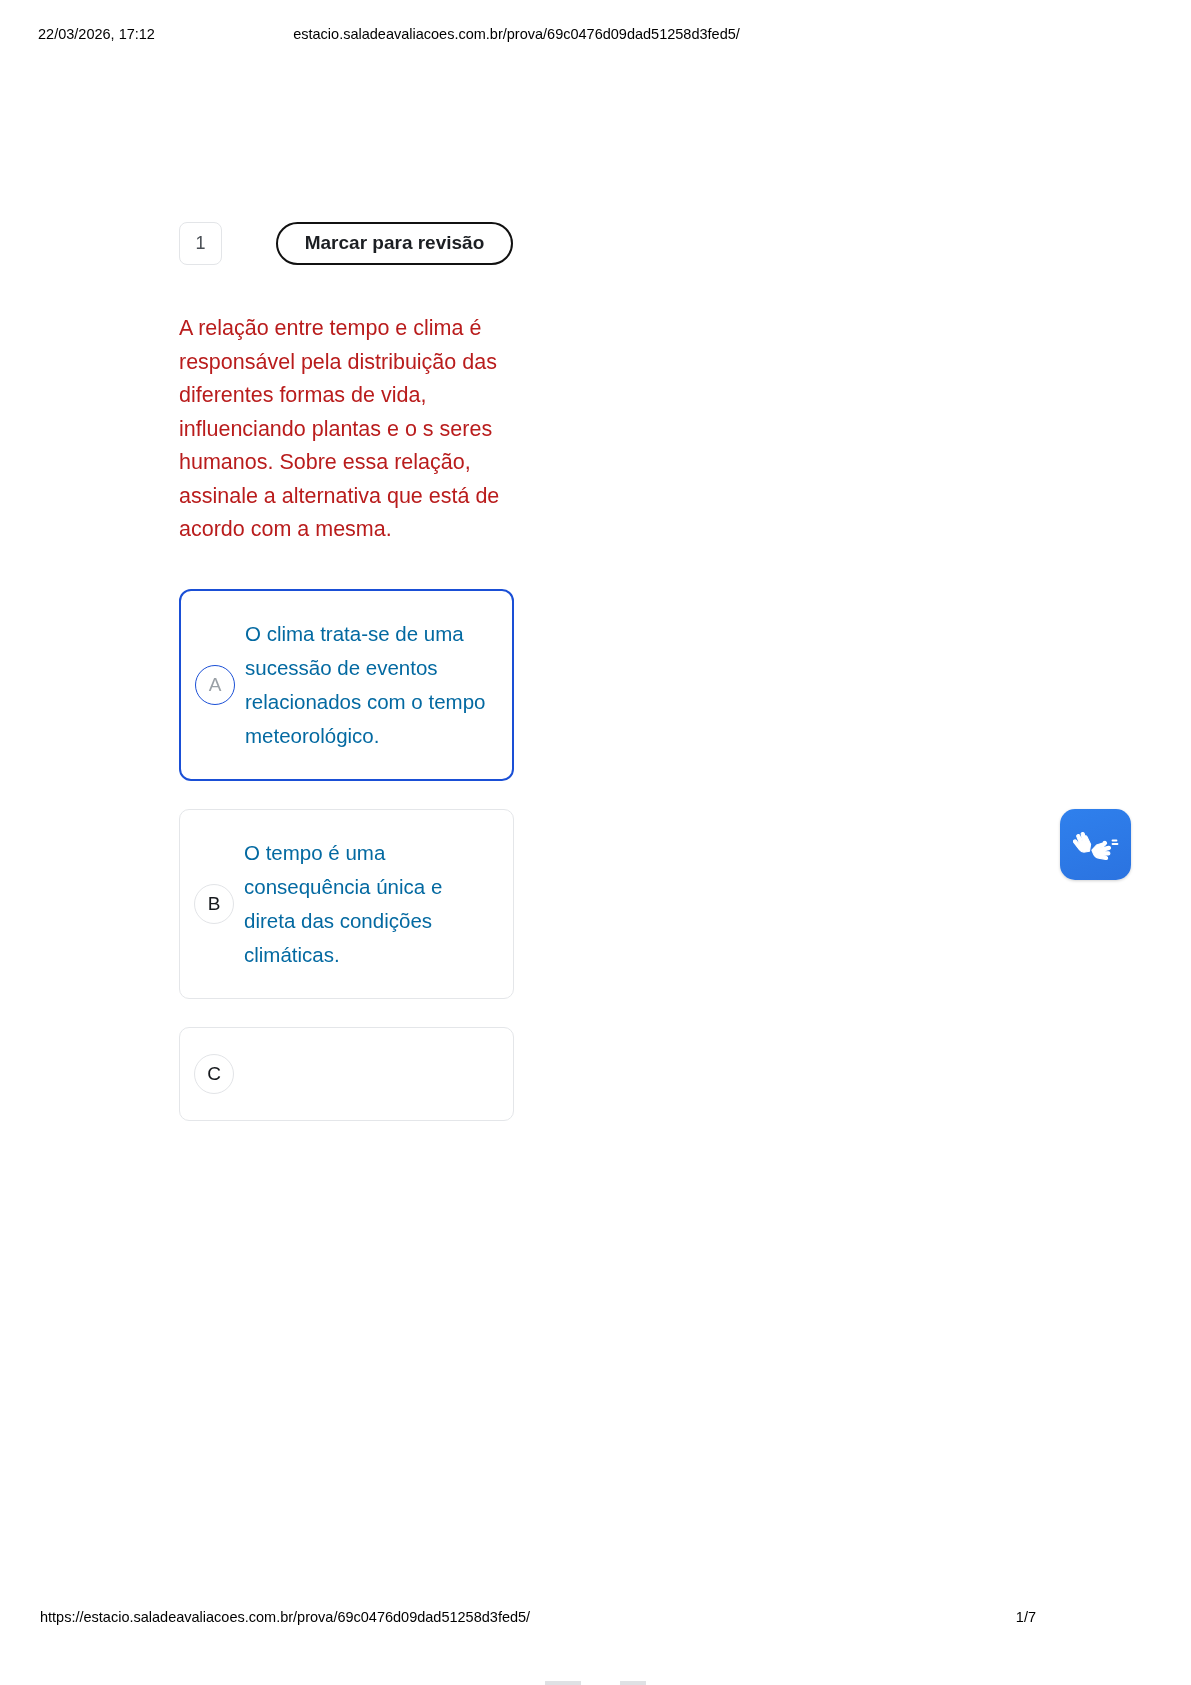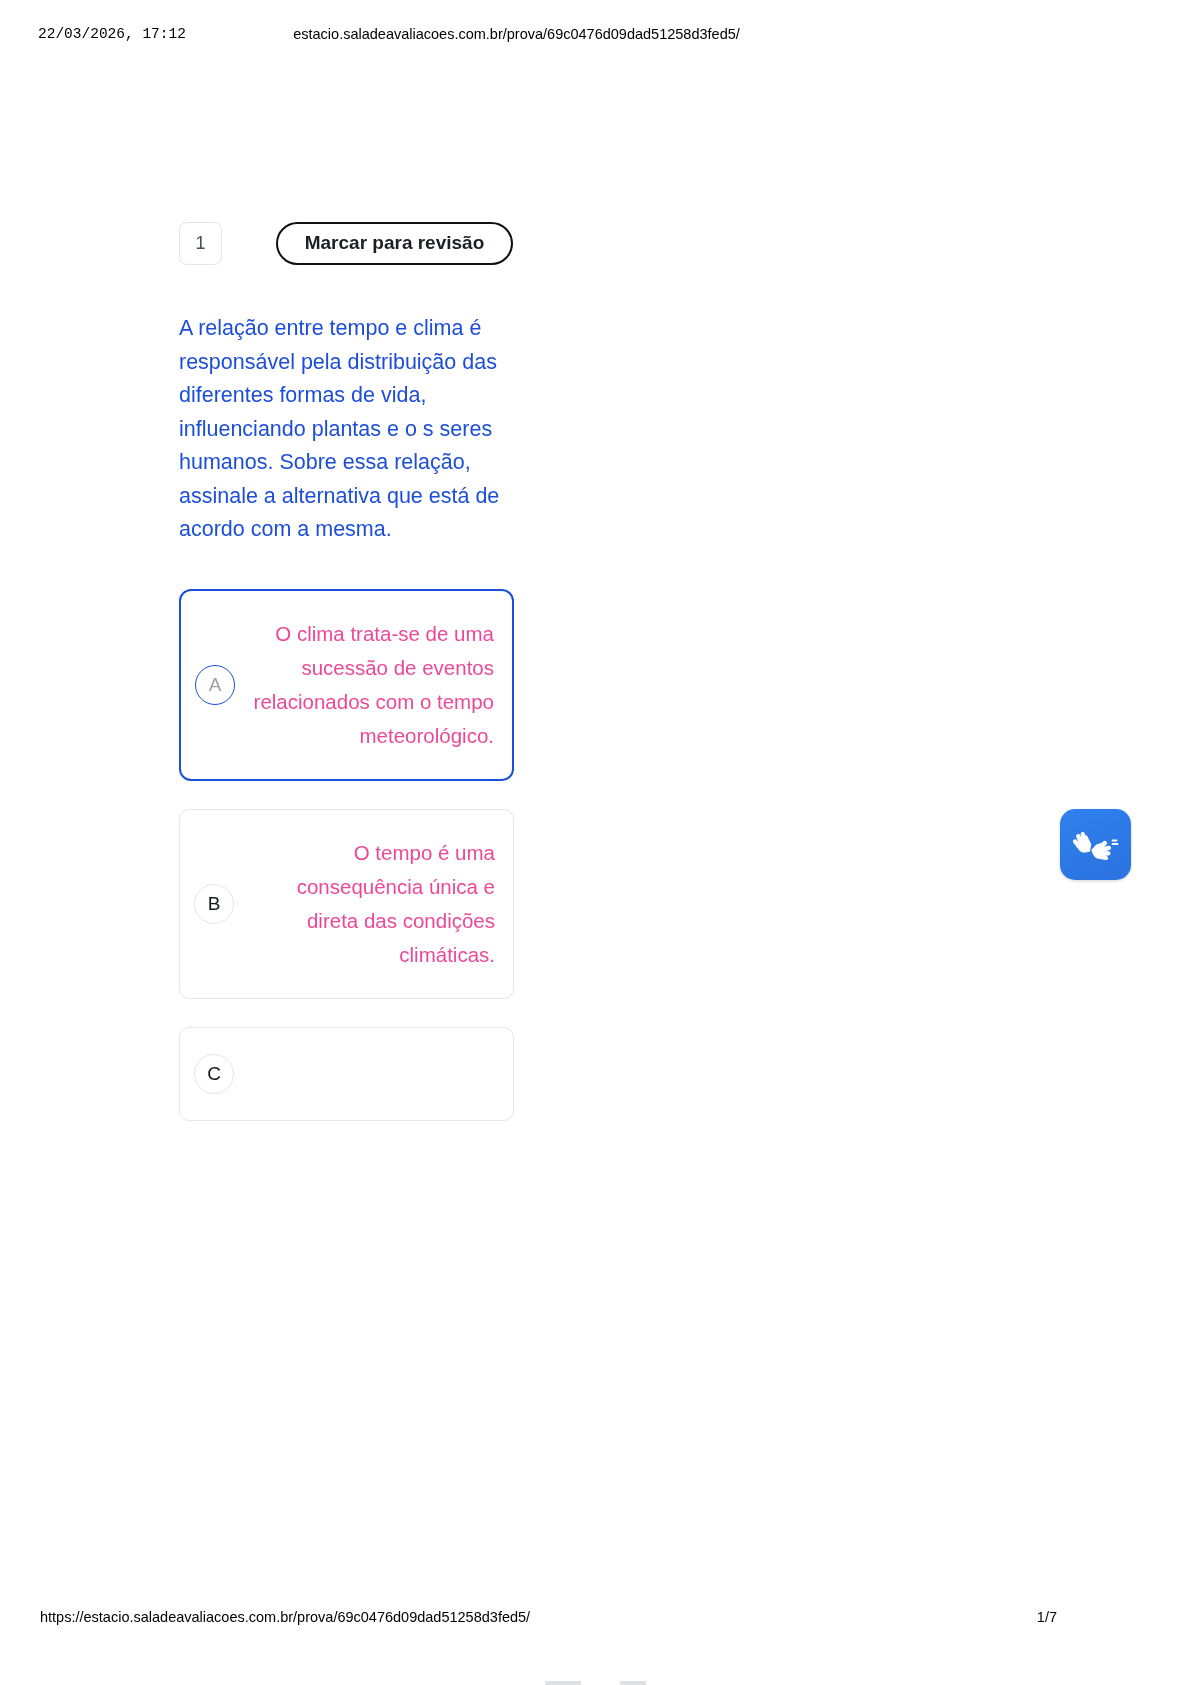--- a/index.html
+++ b/index.html
@@ -26,41 +26,39 @@
     height: 20px;
     font-size: 14.5px;
     color: #000000;
     font-family: "Liberation Sans", sans-serif;
   }
   .print-header .ph-date {
     position: absolute;
     left: 38px;
     top: 0;
     white-space: nowrap;
-    font-family: Liberation Mono, monospace;
   }
   .print-header .ph-url {
     position: absolute;
     left: 0;
     top: 0;
     width: 1033px;
     text-align: center;
     white-space: nowrap;
   }
 
   
   .print-footer {
     position: absolute;
     bottom: 56px;
     left: 0;
     width: 1076px;
     height: 20px;
     font-size: 14.5px;
     color: #000000;
-    padding-left: 21px;
   }
   .print-footer .pf-url {
     position: absolute;
     left: 40px;
     top: 0;
     white-space: nowrap;
   }
   .print-footer .pf-page {
     position: absolute;
     right: 40px;
@@ -112,21 +110,21 @@
     cursor: pointer;
     font-family: "Liberation Sans", sans-serif;
     font-weight: bold;
   }
 
   
   .q-statement {
     margin-top: 40px;
     font-size: 21.5px;
     line-height: 33.5px;
-    color: #1d4ed8;
+    color: #b91c1c;
     width: 340px;
     white-space: pre-line;
   }
 
   
   .alt-list {
     margin-top: 42px;
   }
   .alt {
     position: relative;
@@ -158,24 +156,24 @@
     color: #15181c;
     background: #fff;
     box-sizing: border-box;
   }
   .alt.selected .alt-bullet {
     border: 1.6px solid #1a4fd6;
     color: #9aa0a6;
   }
   .alt-text {
     flex: 1 1 auto;
-    text-align: right;
+    text-align: left;
     font-size: 20.5px;
     line-height: 34px;
-    color: #ec4899;
+    color: #0369a1;
     padding: 0 4px 0 10px;
     white-space: pre-line;
   }
 
   
   .vlibras-btn {
     position: absolute;
     left: 1060px;
     top: 809px;
     width: 71px;

